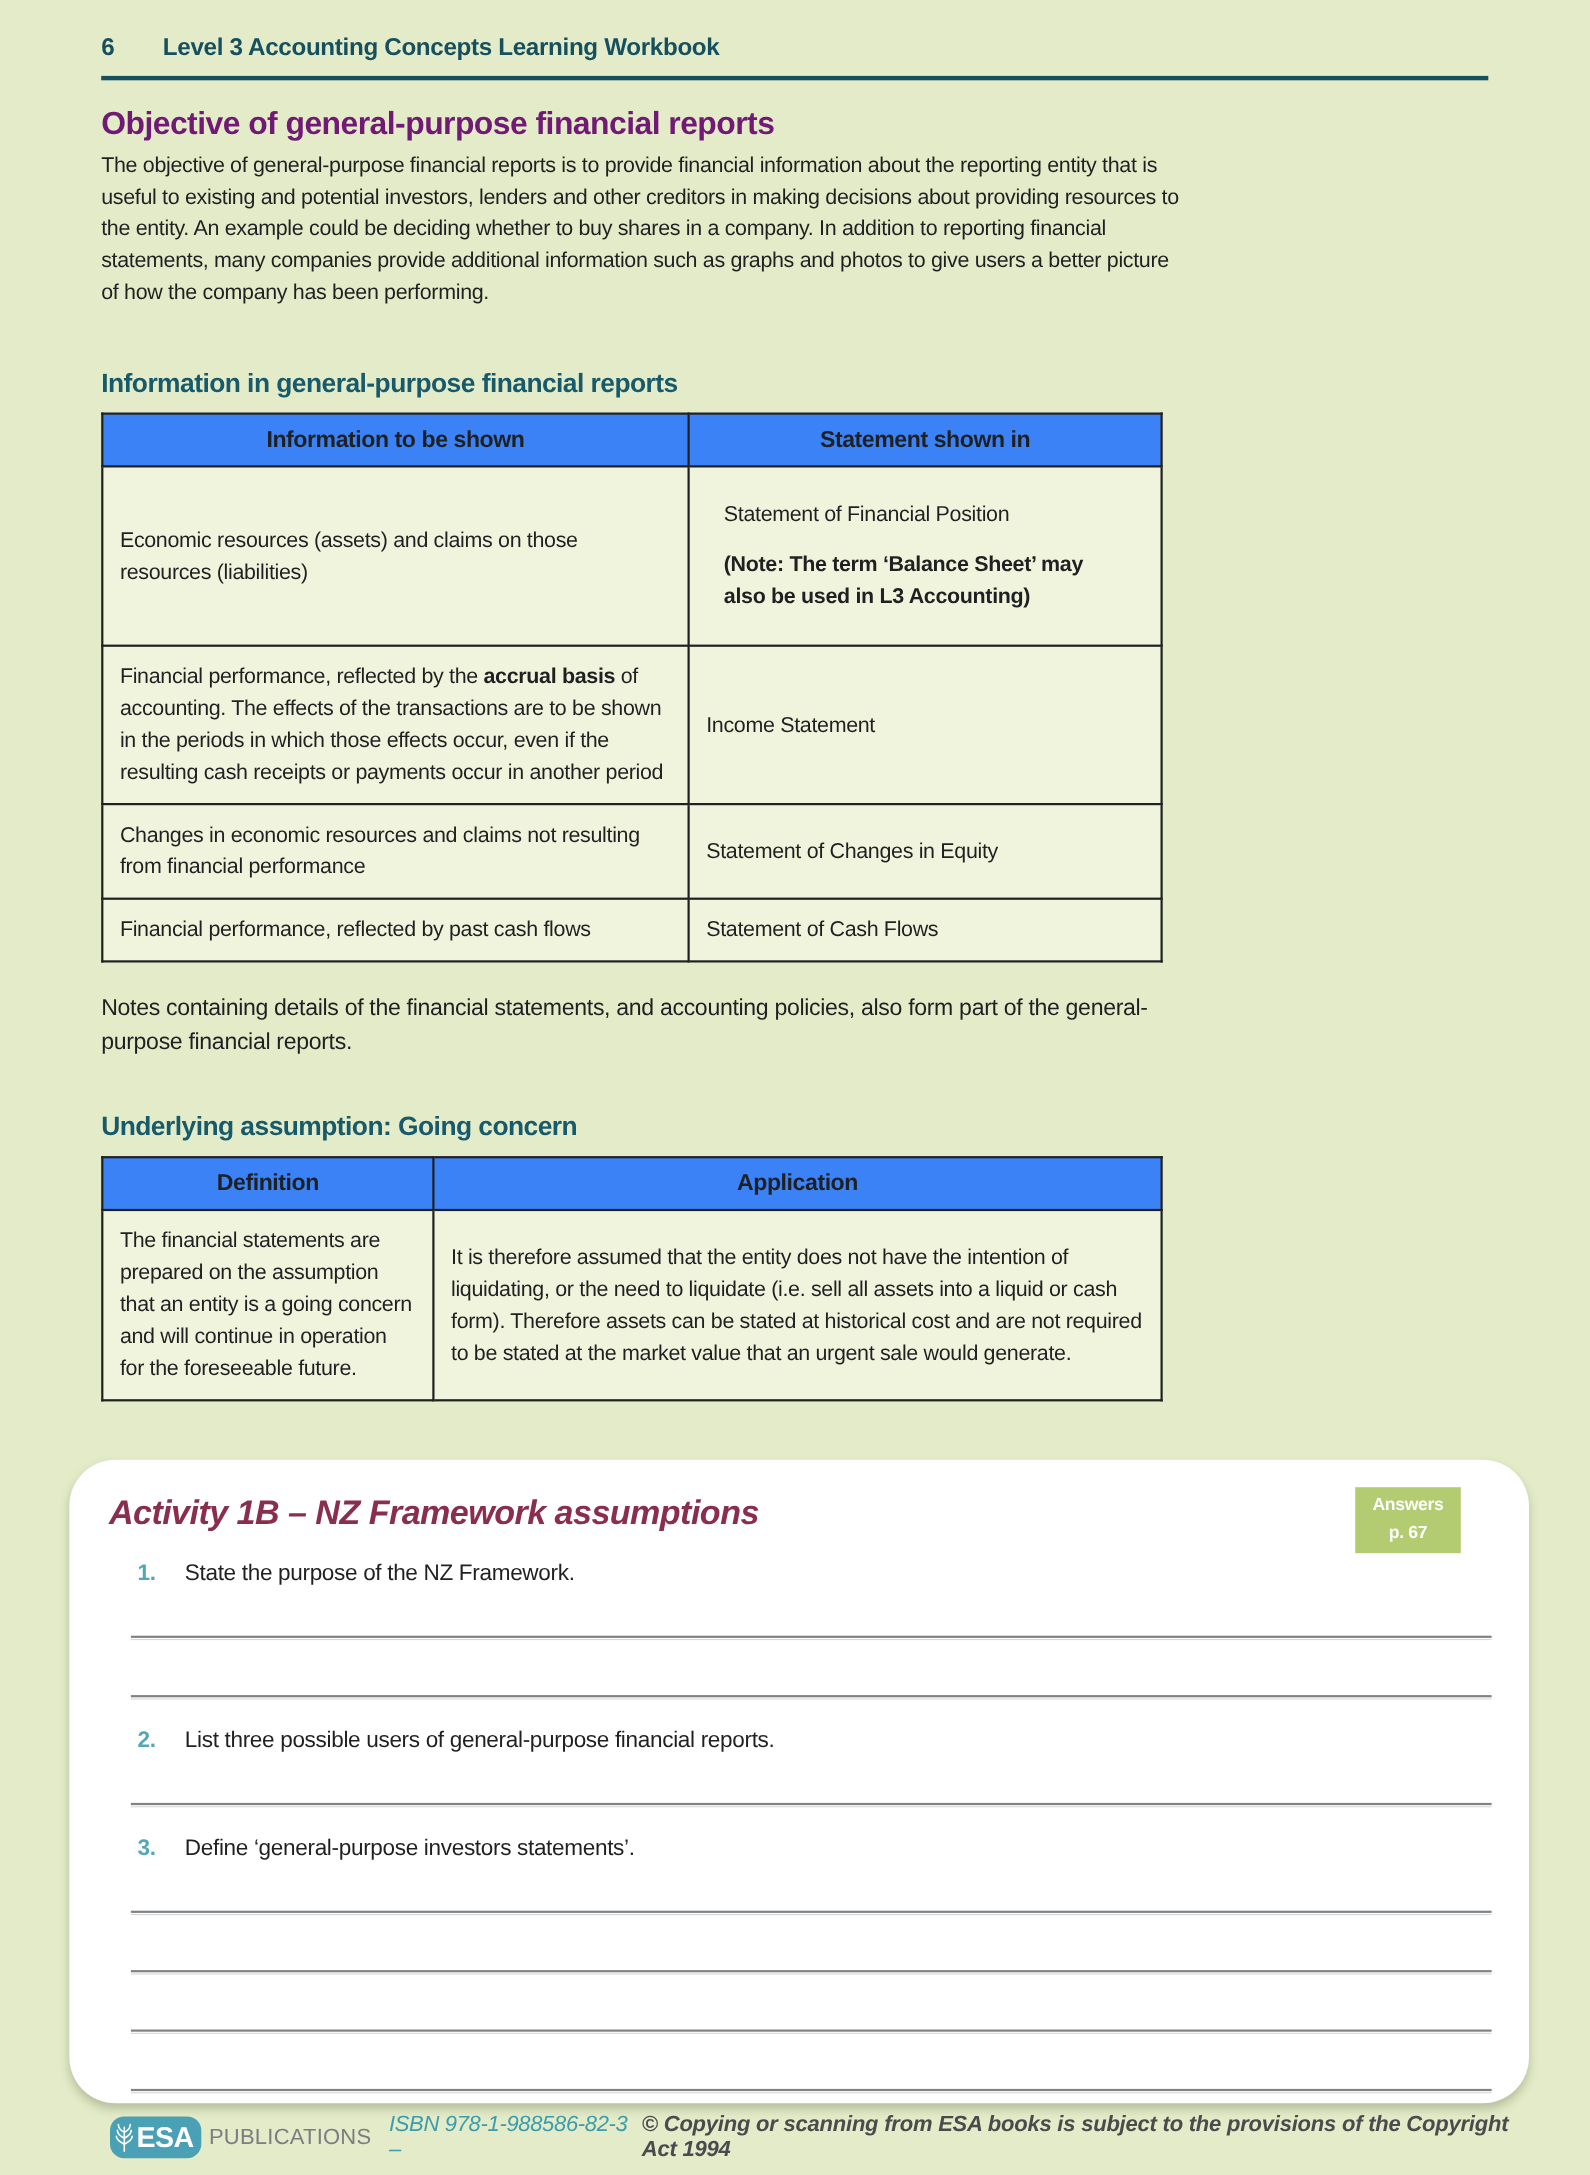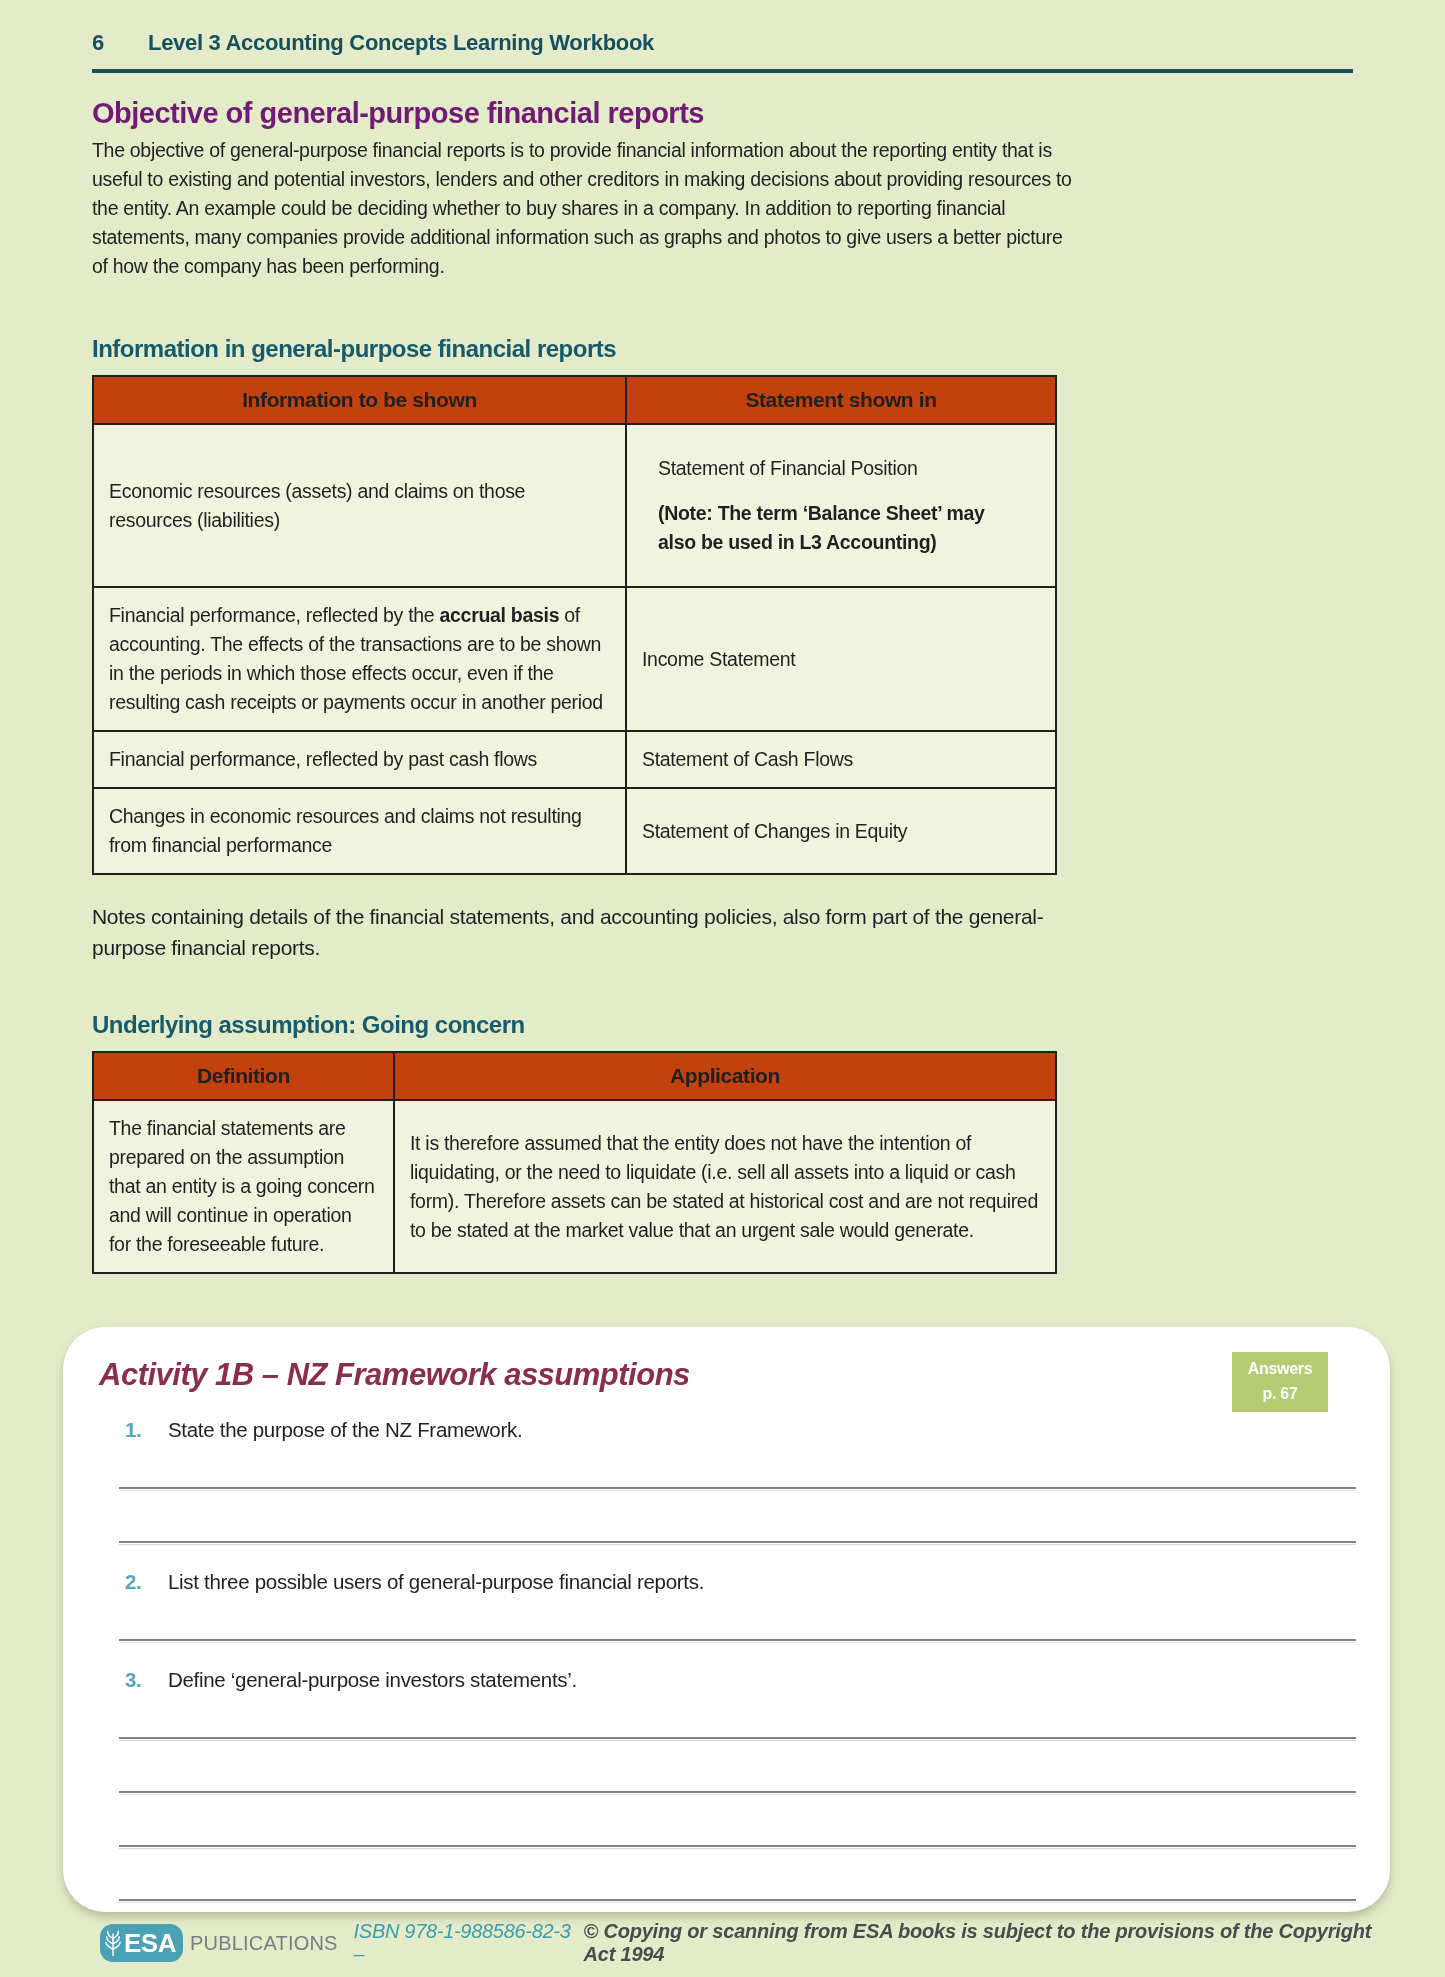--- a/index.html
+++ b/index.html
@@ -24,21 +24,21 @@
   h2.sub{color:#175a6b;font-size:24px;font-weight:700;margin:48px 0 12px 0;letter-spacing:-0.5px;}
   h2.sub.first{margin-top:54px;}
 
   p.body{font-size:19.5px;line-height:29px;width:985px;margin:6px 0 0 0;}
   p.notes{font-size:21px;line-height:31px;width:960px;margin:26px 0 0 0;}
 
   
   table.info{border-collapse:collapse;width:965px;table-layout:fixed;}
   table.info th, table.info td{border:2px solid #1f2022;}
   table.info th{
-    background:#c2410c;font-size:21px;font-weight:700;text-align:center;
+    background:#3b82f6;font-size:21px;font-weight:700;text-align:center;
     padding:11px 8px;letter-spacing:-0.4px;
   }
   table.info td{
     background:#f0f4dc;font-size:19.5px;line-height:29px;
     padding:13px 15px;vertical-align:middle;text-align:left;
   }
   table.info td p{margin:16px;}
   table.info td p + p{margin-top:9px;font-weight:bold;}
   #info-table col.c1{width:533px;}
   #gc-table col.c1{width:301px;}
@@ -117,26 +117,26 @@
         <td>
           <p>Statement of Financial Position</p>
           <p>(Note: The term ‘Balance Sheet’ may also be used in L3 Accounting)</p>
         </td>
       </tr>
       <tr>
         <td><span>Financial performance, reflected by the </span><span class="b">accrual basis</span><span> of accounting. The effects of the transactions are to be shown in the periods in which those effects occur, even if the resulting cash receipts or payments occur in another period</span></td>
         <td>Income Statement</td>
       </tr>
       <tr>
+        <td>Changes in economic resources and claims not resulting from financial performance</td>
+        <td>Statement of Changes in Equity</td>
+      </tr>
+      <tr>
         <td>Financial performance, reflected by past cash flows</td>
         <td>Statement of Cash Flows</td>
-      </tr>
-      <tr>
-        <td>Changes in economic resources and claims not resulting from financial performance</td>
-        <td>Statement of Changes in Equity</td>
       </tr>
     </tbody>
   </table>
 
   <p class="notes">Notes containing details of the financial statements, and accounting policies, also form part of the general-purpose financial reports.</p>
 
   <h2 class="sub">Underlying assumption: Going concern</h2>
 
   <table class="info" id="gc-table">
     <colgroup>

